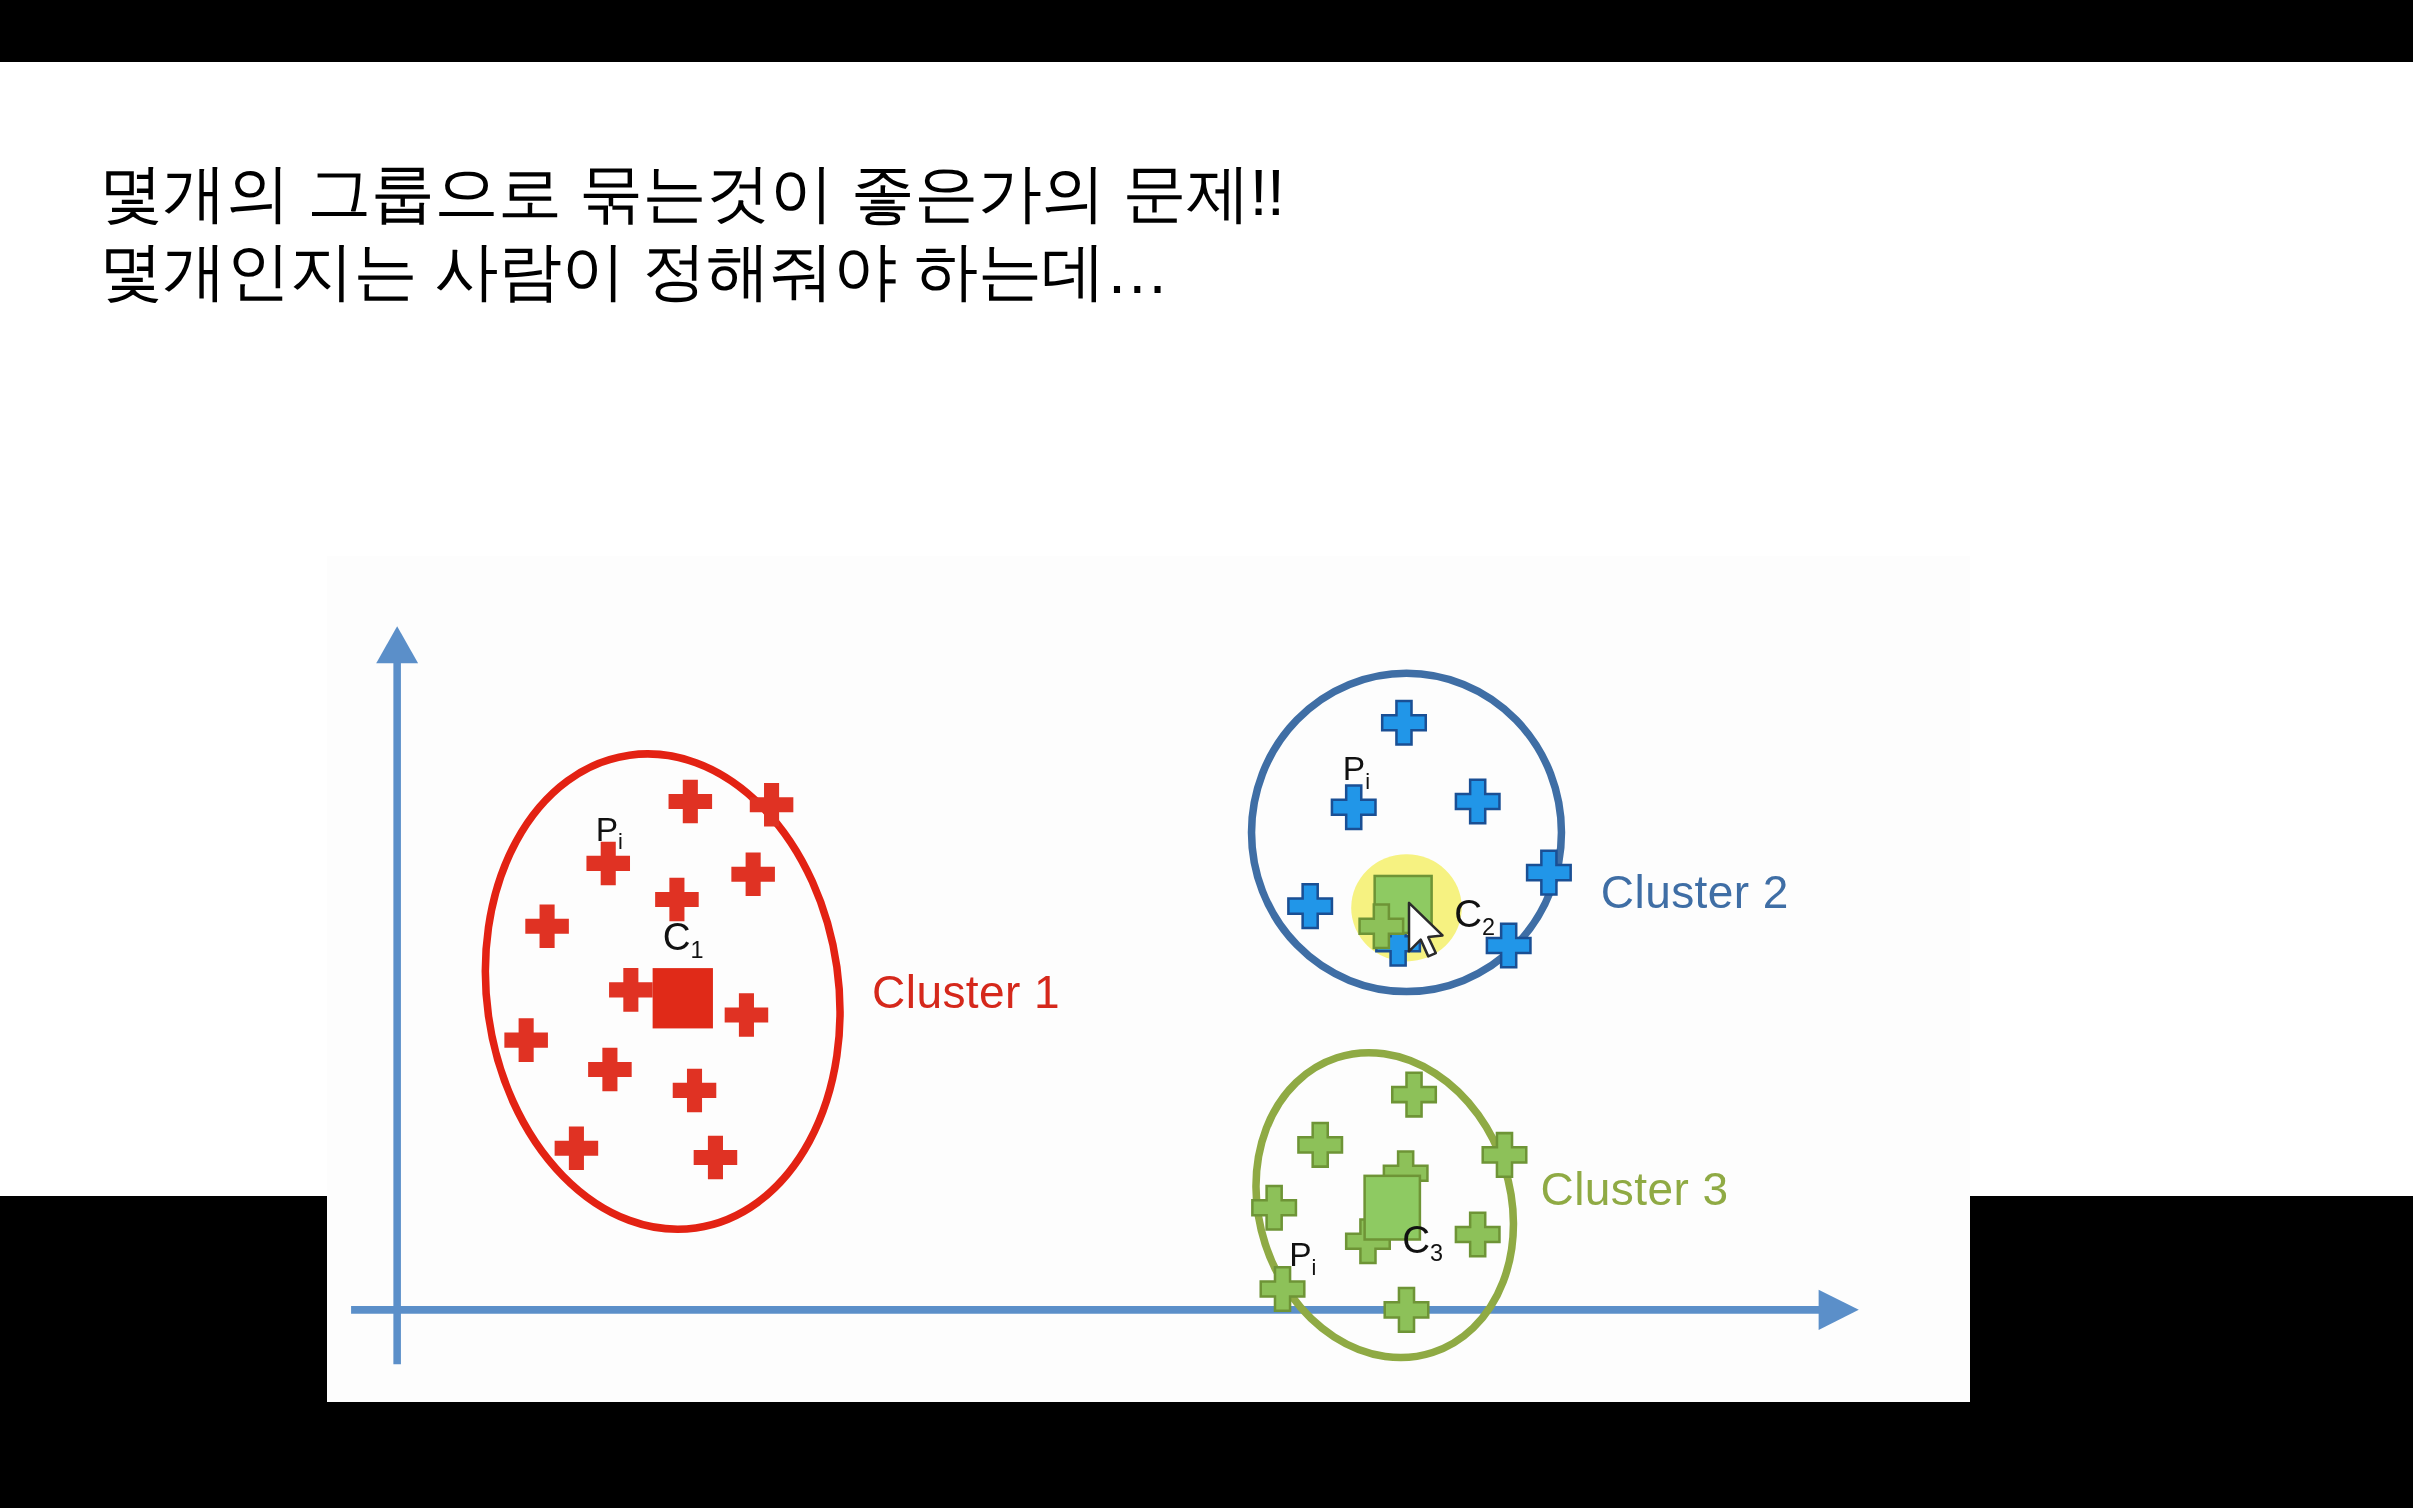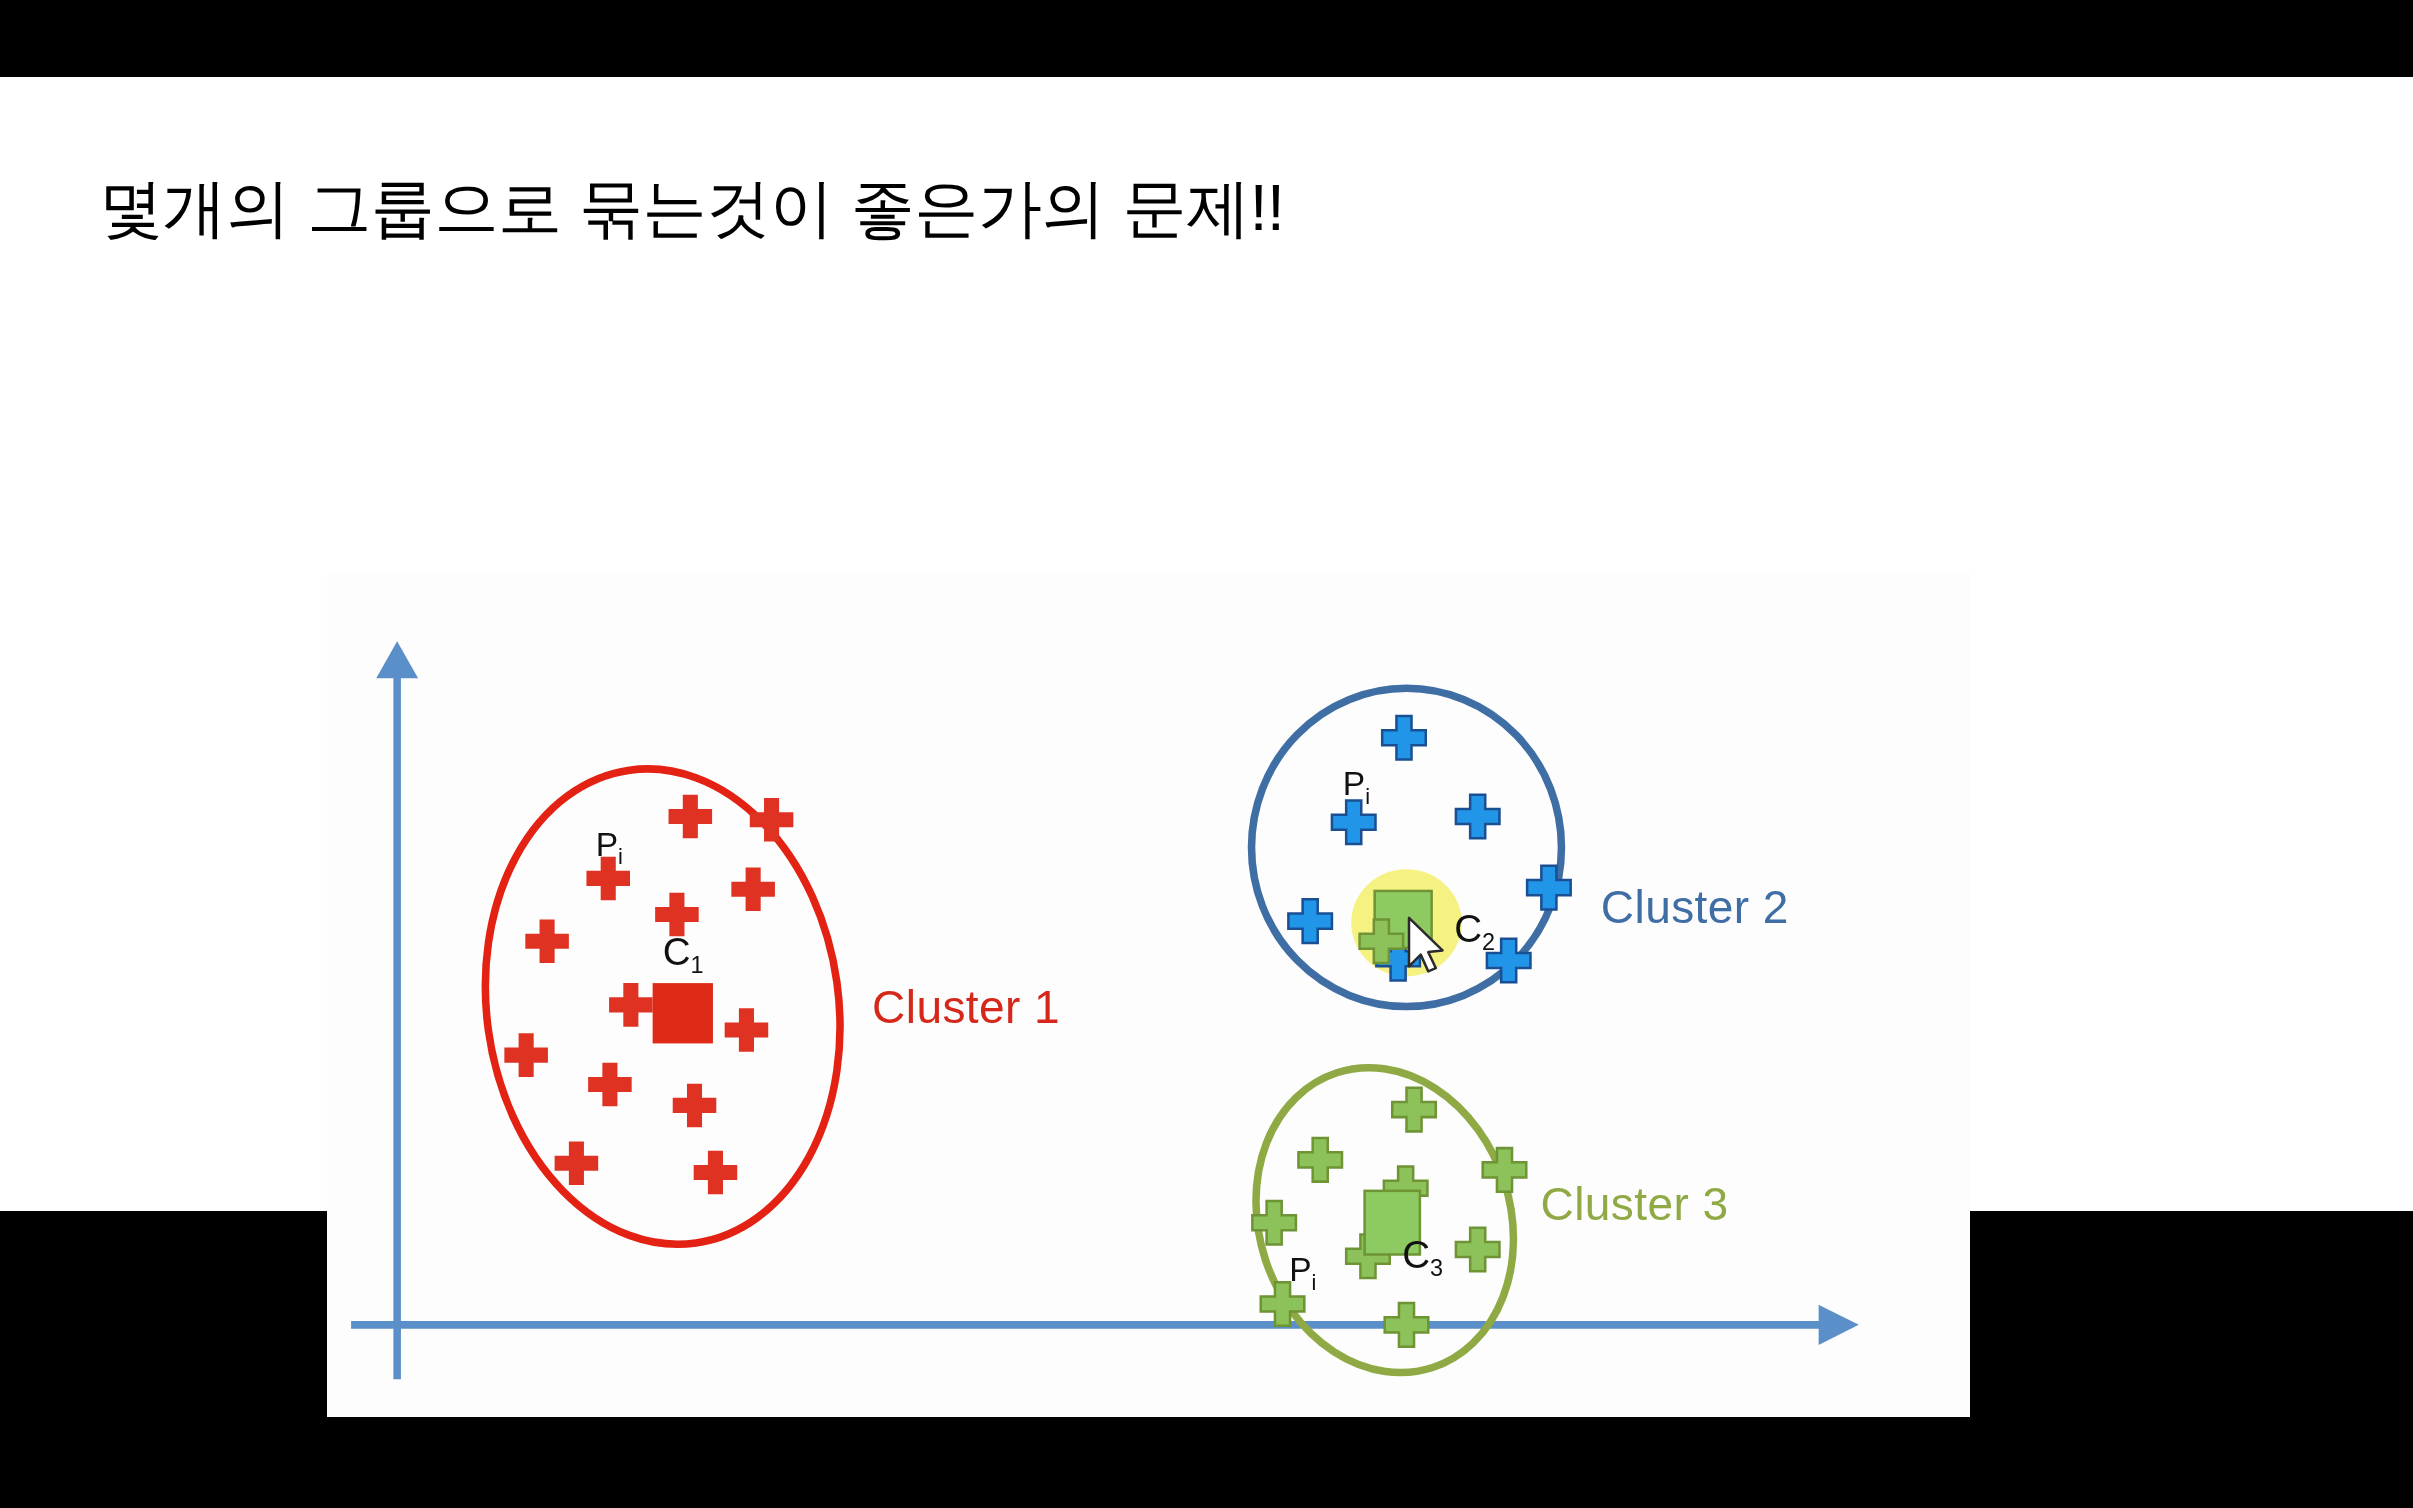--- a/index.html
+++ b/index.html
@@ -9,21 +9,21 @@
     font-family: "Liberation Sans", "DejaVu Sans", sans-serif;
     overflow: hidden;
   }
   #screen { position: relative; width: 2413px; height: 1508px; background: #000; }
 
   .letterbox { position: absolute; left: 0; width: 2413px; background: #000000; }
   .letterbox.top    { top: 0;    height: 74px; }
   .letterbox.bottom { top: 1435px; height: 74px; }
 
   #slide {
-    position: absolute; left: 0; top: 77px;
+    position: absolute; left: 0; top: 62px;
     width: 2413px; height: 1134px;
     background: #ffffff;
     padding-left: 36px;
   }
 
   
   #title-block {
     position: absolute;
     left: 99px; top: 92px;
     width: 1760px;
@@ -84,20 +84,21 @@
 
 <div id="screen">
 
   <div class="letterbox top"></div>
   <div class="letterbox bottom"></div>
 
   <div id="slide">
 
     <div id="title-block">
       <div class="title-line">몇개의 그룹으로 묶는것이 좋은가의 문제!!</div>
+      <div class="title-line">몇개인지는 사람이 정해줘야 하는데…</div>
     </div>
 
     <div id="figure">
       <svg viewBox="0 0 1960 1010" xmlns="http://www.w3.org/2000/svg">
 
         <defs>
 
           <g id="plusShape">
             <path d="M -9 -26 H 9 V -9 H 26 V 9 H 9 V 26 H -9 V 9 H -26 V -9 H -9 Z"></path>
           </g>

